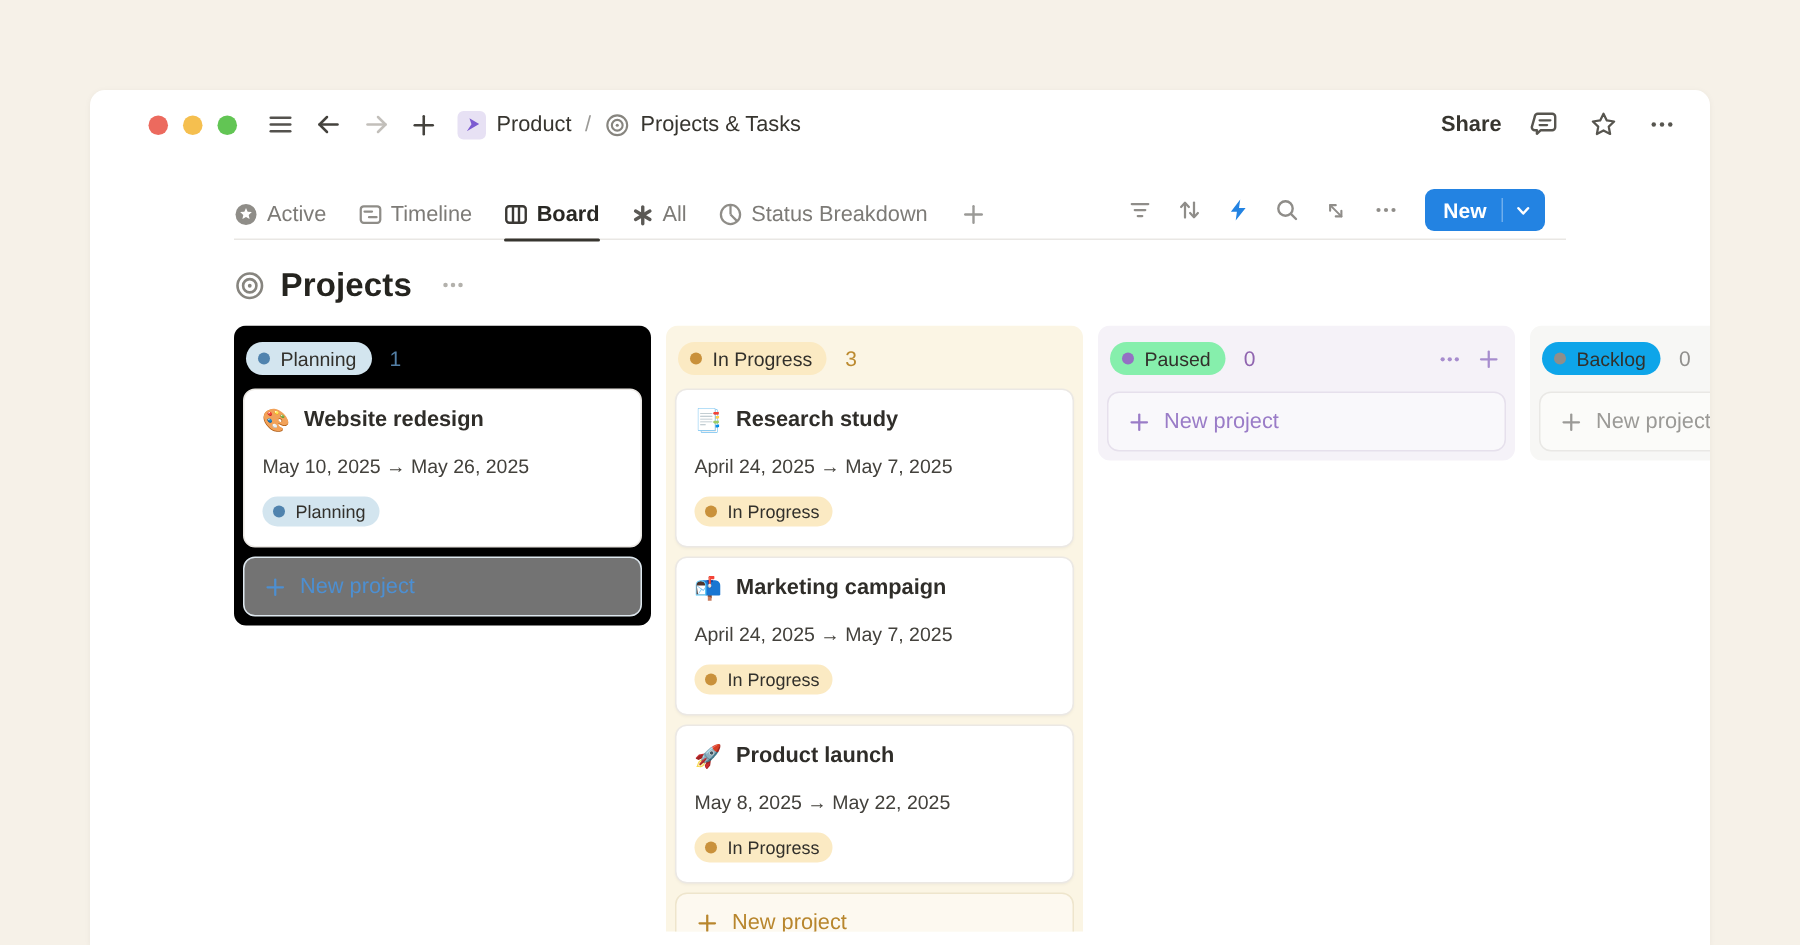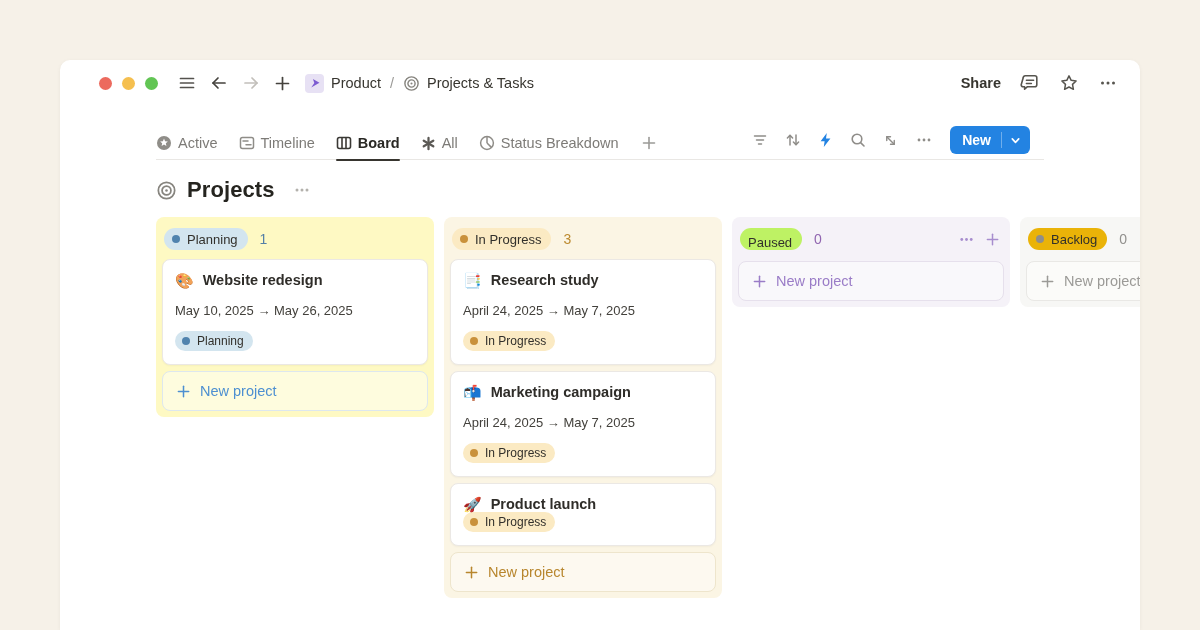--- a/index.html
+++ b/index.html
@@ -303,21 +303,21 @@
           <g fill="#B3B1AC">
             <circle cx="4" cy="9" r="1.5"></circle>
             <circle cx="9" cy="9" r="1.5"></circle>
             <circle cx="14" cy="9" r="1.5"></circle>
           </g>
         </svg>
     </span>
   </div>
 
   <div class="board">
-      <div class="col" style="background: #fef9c3;">
+      <div class="col" style="background: #000000;">
         <div class="col-head">
           <div class="pill" style="background: rgb(211, 229, 239);">
             <div class="dot" style="background: rgb(80, 131, 174);"></div>
             <div>Planning</div>
           </div>
           <div class="col-count" style="color: rgb(83, 127, 166);">1</div>
         </div>
         <div class="cards">
           <div class="card"><div class="card-title">
               <div class="card-emoji">🎨</div>
@@ -358,40 +358,40 @@
           <div class="card"><div class="card-title">
               <div class="card-emoji">📬</div>
               <div>Marketing campaign</div>
             </div><div class="card-dates">April 24, 2025 → May 7, 2025</div><div class="pill small" style="background: rgb(251, 234, 195);">
               <div class="dot" style="background: rgb(201, 145, 59);"></div>
               <div>In Progress</div>
             </div></div>
           <div class="card"><div class="card-title">
               <div class="card-emoji">🚀</div>
               <div>Product launch</div>
-            </div><div class="pill small" style="background: rgb(251, 234, 195);">
+            </div><div class="card-dates">May 8, 2025 → May 22, 2025</div><div class="pill small" style="background: rgb(251, 234, 195);">
               <div class="dot" style="background: rgb(201, 145, 59);"></div>
               <div>In Progress</div>
             </div></div>
         </div>
         <div class="newproj" style="color: rgb(184, 134, 45); border-color: rgb(238, 229, 204);">
           <div class="icon-btn">
             <svg width="15" height="15" viewBox="0 0 16 16">
               <g stroke="#B8862D" stroke-width="1.6" stroke-linecap="round">
                 <line x1="8" y1="2.5" x2="8" y2="13.5"></line>
                 <line x1="2.5" y1="8" x2="13.5" y2="8"></line>
               </g>
             </svg>
           </div>
           <div>New project</div>
         </div>
       </div>
       <div class="col" style="background: rgb(245, 242, 248);">
         <div class="col-head">
-          <div class="pill" style="background: #bef264; flex-direction: column;">
+          <div class="pill" style="background: #86efac;">
             <div class="dot" style="background: rgb(148, 112, 196);"></div>
             <div>Paused</div>
           </div>
           <div class="col-count" style="color: rgb(144, 101, 176);">0</div>
           <div class="col-actions">
             <div class="icon-btn">
               <svg width="17" height="17" viewBox="0 0 18 18">
                 <g fill="#9A7CC7">
                   <circle cx="4" cy="9" r="1.5"></circle>
                   <circle cx="9" cy="9" r="1.5"></circle>
@@ -416,21 +416,21 @@
                 <line x1="8" y1="2.5" x2="8" y2="13.5"></line>
                 <line x1="2.5" y1="8" x2="13.5" y2="8"></line>
               </g>
             </svg>
           </div>
           <div>New project</div>
         </div>
       </div>
       <div class="col" style="background: rgb(247, 247, 245);">
         <div class="col-head">
-          <div class="pill" style="background: #eab308;">
+          <div class="pill" style="background: #0ea5e9;">
             <div class="dot" style="background: rgb(143, 142, 139);"></div>
             <div>Backlog</div>
           </div>
           <div class="col-count" style="color: rgb(145, 144, 141);">0</div>
         </div>
         <div class="newproj" style="color: rgb(155, 154, 151); border-color: rgb(233, 232, 229);">
           <div class="icon-btn">
             <svg width="15" height="15" viewBox="0 0 16 16">
               <g stroke="#9B9A97" stroke-width="1.6" stroke-linecap="round">
                 <line x1="8" y1="2.5" x2="8" y2="13.5"></line>

